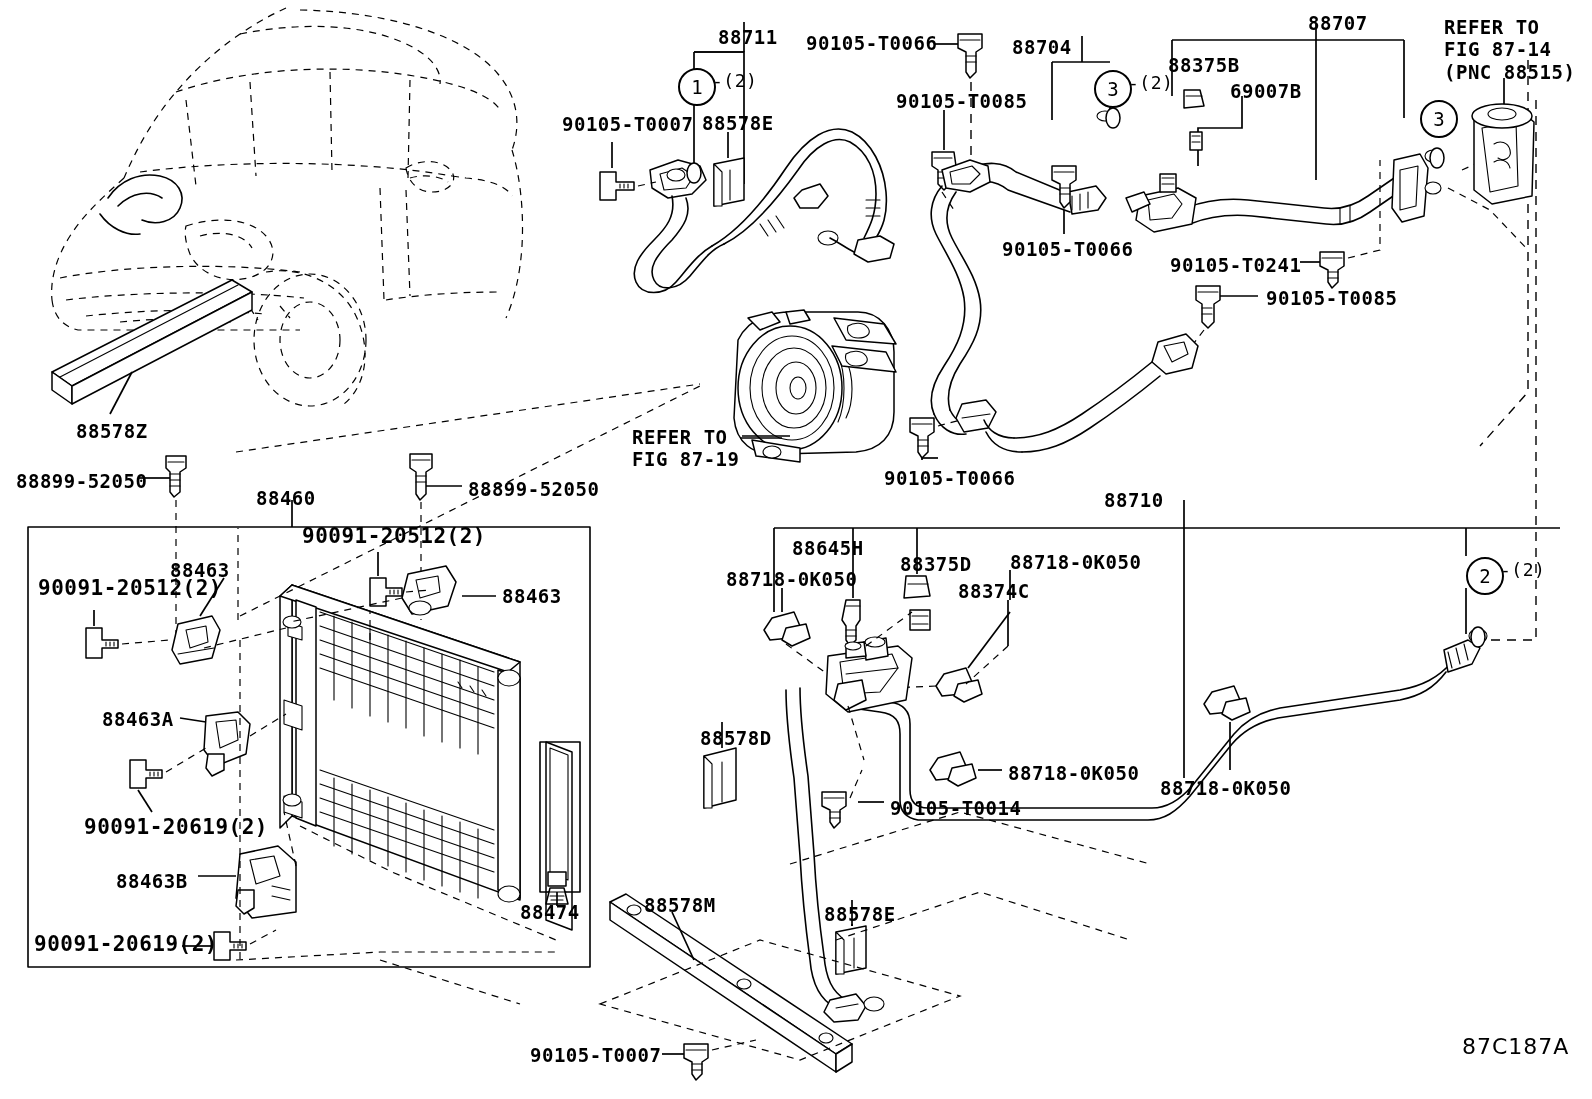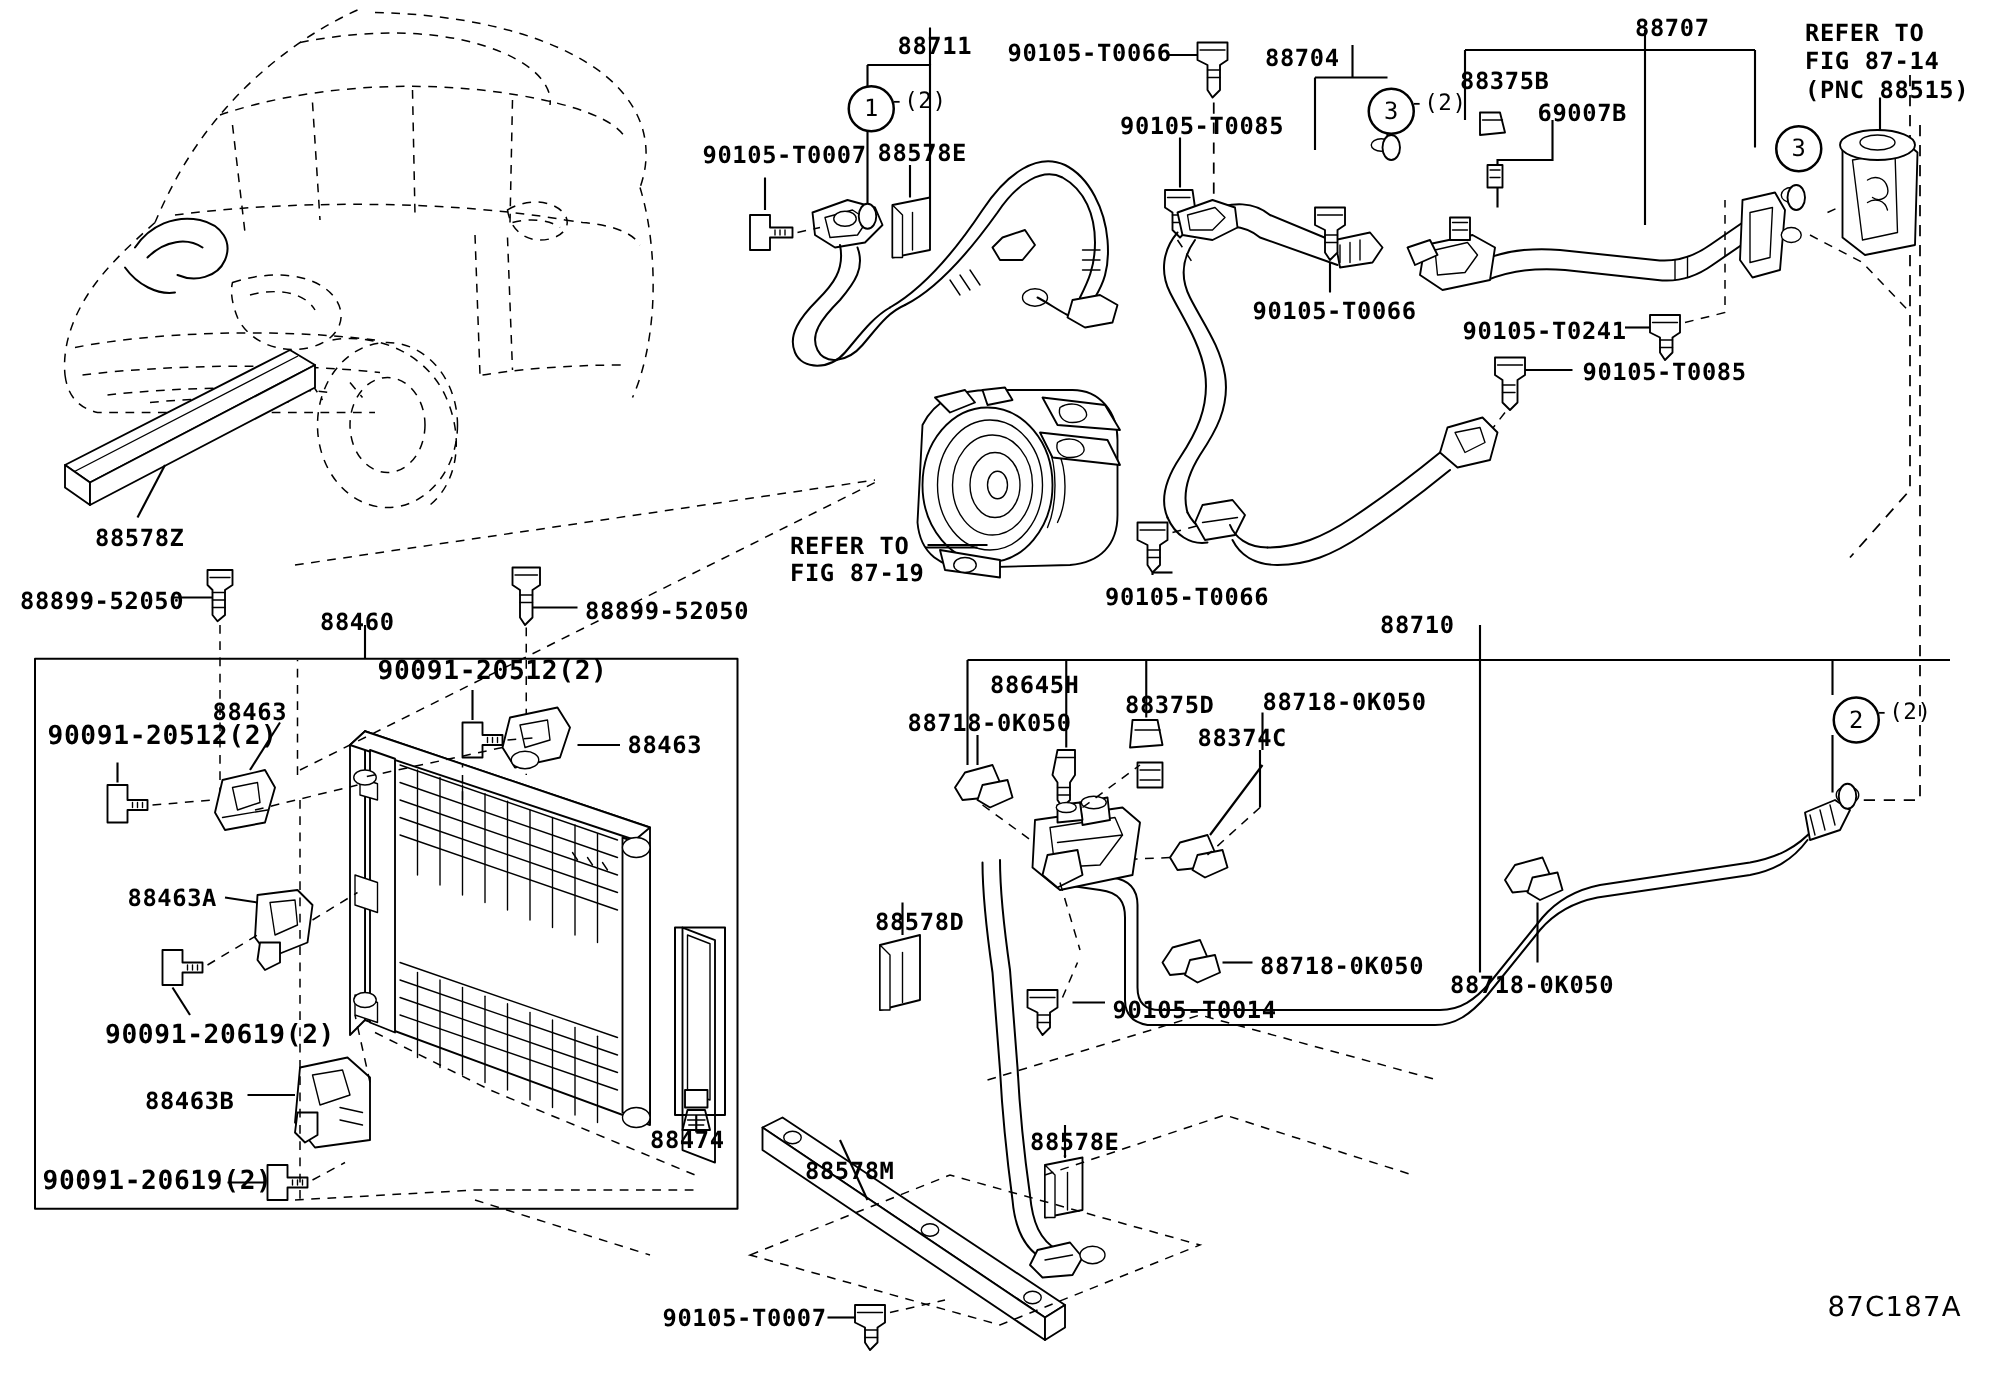--- a/index.html
+++ b/index.html
@@ -587,21 +587,21 @@
       <div class="lbl " style="left: 1104px; top: 489px;">88710</div>
       <div class="lbl " style="left: 792px; top: 537px;">88645H</div>
       <div class="lbl " style="left: 900px; top: 553px;">88375D</div>
       <div class="lbl " style="left: 1010px; top: 551px;">88718-0K050</div>
       <div class="lbl " style="left: 726px; top: 568px;">88718-0K050</div>
       <div class="lbl " style="left: 958px; top: 580px;">88374C</div>
       <div class="lbl " style="left: 700px; top: 727px;">88578D</div>
       <div class="lbl " style="left: 1008px; top: 762px;">88718-0K050</div>
       <div class="lbl " style="left: 1160px; top: 777px;">88718-0K050</div>
       <div class="lbl " style="left: 890px; top: 797px;">90105-T0014</div>
-      <div class="lbl " style="left: 644px; top: 894px; margin-top: 32px;">88578M</div>
+      <div class="lbl " style="left: 644px; top: 894px;">88578M</div>
       <div class="lbl " style="left: 824px; top: 903px;">88578E</div>
       <div class="lbl " style="left: 530px; top: 1044px;">90105-T0007</div>
     </div>
 
 <div id="circles">
       <div class="cref" style="left: 678px; top: 68px;">1</div>
       <div class="lbl paren" style="left: 712px; top: 70px;">-(2)</div>
       <div class="cref" style="left: 1094px; top: 70px;">3</div>
       <div class="lbl paren" style="left: 1128px; top: 72px;">-(2)</div>
       <div class="cref" style="left: 1420px; top: 100px;">3</div>

